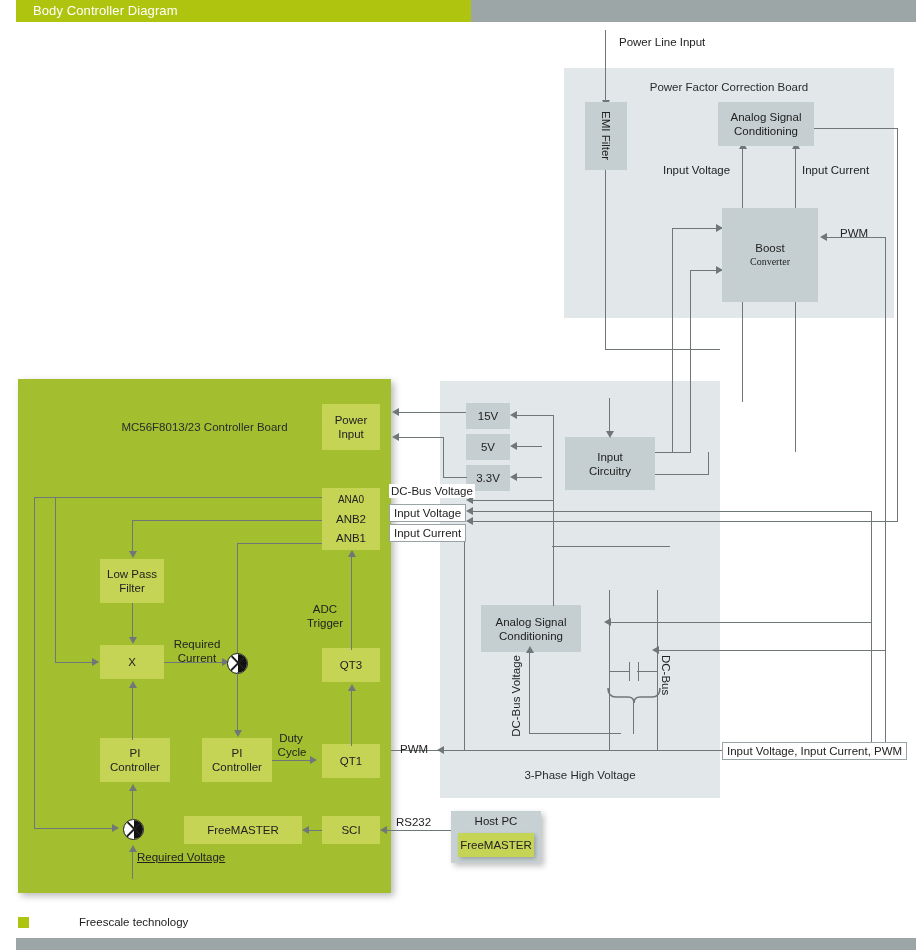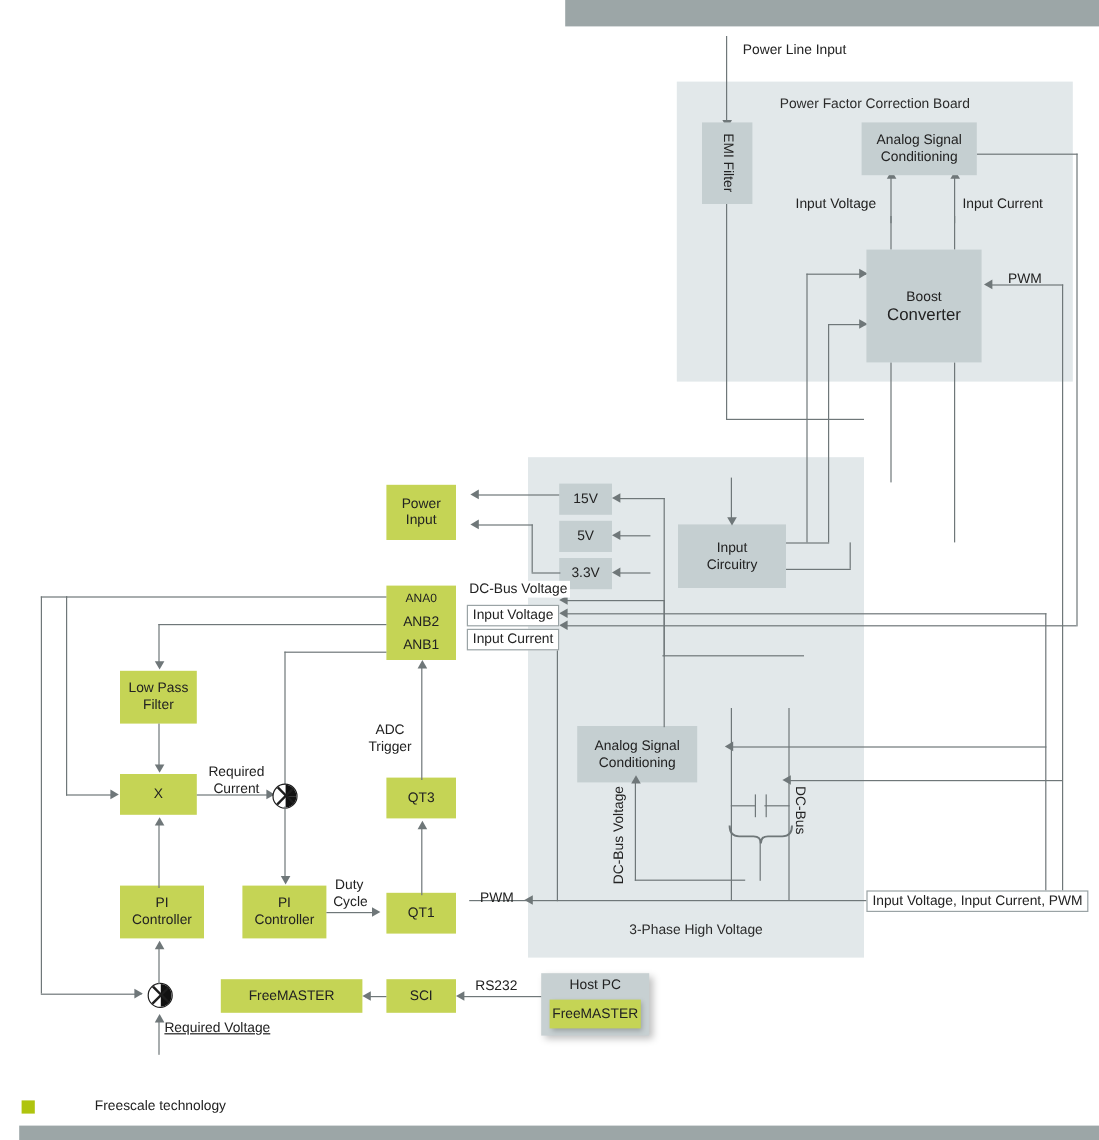--- a/index.html
+++ b/index.html
@@ -164,31 +164,37 @@
     font-size: 11.5px;
     color: #222;
     white-space: nowrap;
   }
 </style>
 </head>
 <body>
 
 <div id="stage">
 
+  <div class="abs header-green">
+    <span class="htxt">Body Controller Diagram</span>
+  </div>
   <div class="abs header-gray"></div>
   <div class="abs footer-gray"></div>
 
   <div class="abs region-pfc">
     <div class="region-label" style="top:12px;">Power Factor Correction Board</div>
   </div>
 
   <div class="abs region-power">
     <div class="region-label" style="top:387px;">3-Phase High Voltage</div>
   </div>
 
+  <div class="abs region-ctrl">
+    <div class="region-label" style="top:41px;">MC56F8013/23 Controller Board</div>
+  </div>
 
   <div class="abs wire wv" style="left:605px; top:30px; height:72px;"></div>
   <div class="abs arw arw-d" style="left:601.5px; top:100px;"></div>
 
   <div class="abs wire wv" style="left:605px; top:170px; height:180px;"></div>
 
   <div class="abs wire wv" style="left:742px; top:180px; height:28px;"></div>
   <div class="abs wire wv" style="left:795px; top:180px; height:28px;"></div>
 
   <div class="abs wire wv" style="left:742px; top:302px; height:100px;"></div>
@@ -223,21 +229,21 @@
     <span class="rot-cw">EMI Filter</span>
   </div>
 
   <div class="abs blk-gray abs" style="left:718px; top:102px; width:96px; height:44px; display:flex; flex-direction:column; align-items:center; justify-content:center;">
     <span style="font-size:11.5px; line-height:14px; color:#222;">Analog Signal</span>
     <span style="font-size:11.5px; line-height:14px; color:#222;">Conditioning</span>
   </div>
 
   <div class="abs blk-gray" style="left:722px; top:208px; width:96px; height:94px; display:flex; flex-direction:column; align-items:center; justify-content:center;">
     <span style="font-size:11.5px; line-height:14px; color:#222;">Boost</span>
-    <span style="font-size:14px; line-height:14px; color:#222;">Converter</span>
+    <span style="font-size:10px; line-height:14px; color:#222;font-family:Liberation Serif, serif;">Converter</span>
   </div>
 
   <div class="lbl" style="left:619px; top:35px;">Power Line Input</div>
   <div class="lbl" style="left:663px; top:163px;">Input Voltage</div>
   <div class="lbl" style="left:802px; top:163px;">Input Current</div>
   <div class="lbl" style="left:840px; top:226px;">PWM</div>
 
   <div class="abs blk blk-gray" style="left:466px; top:403px; width:44px; height:26px;">
     <span>15V</span>
   </div>

